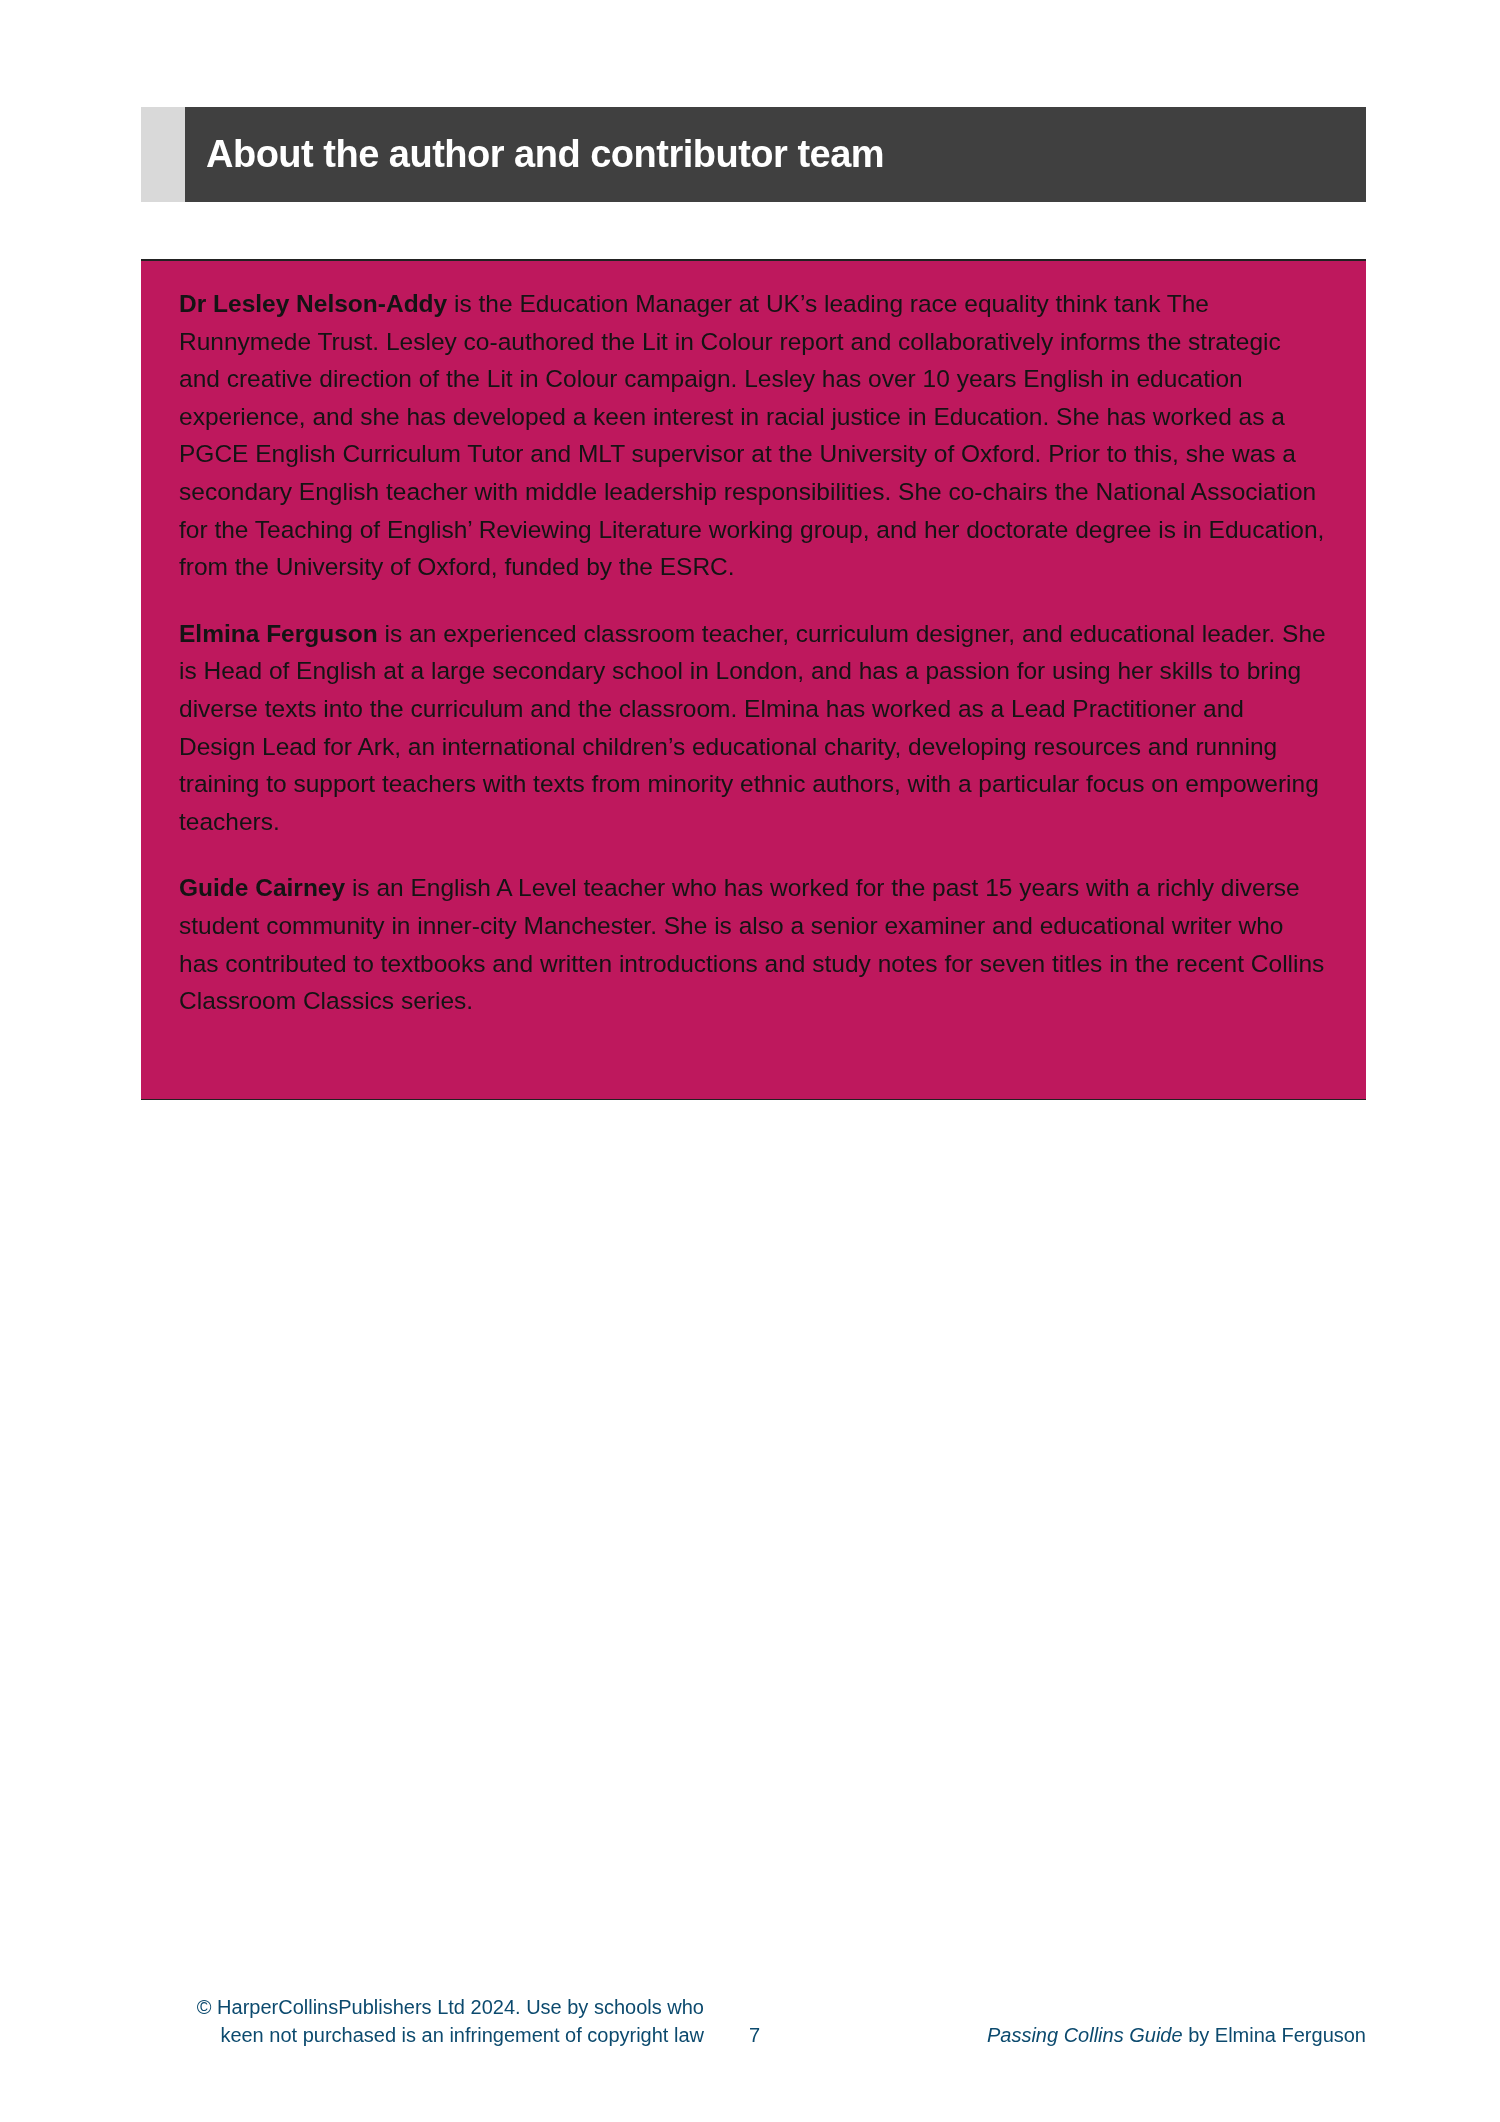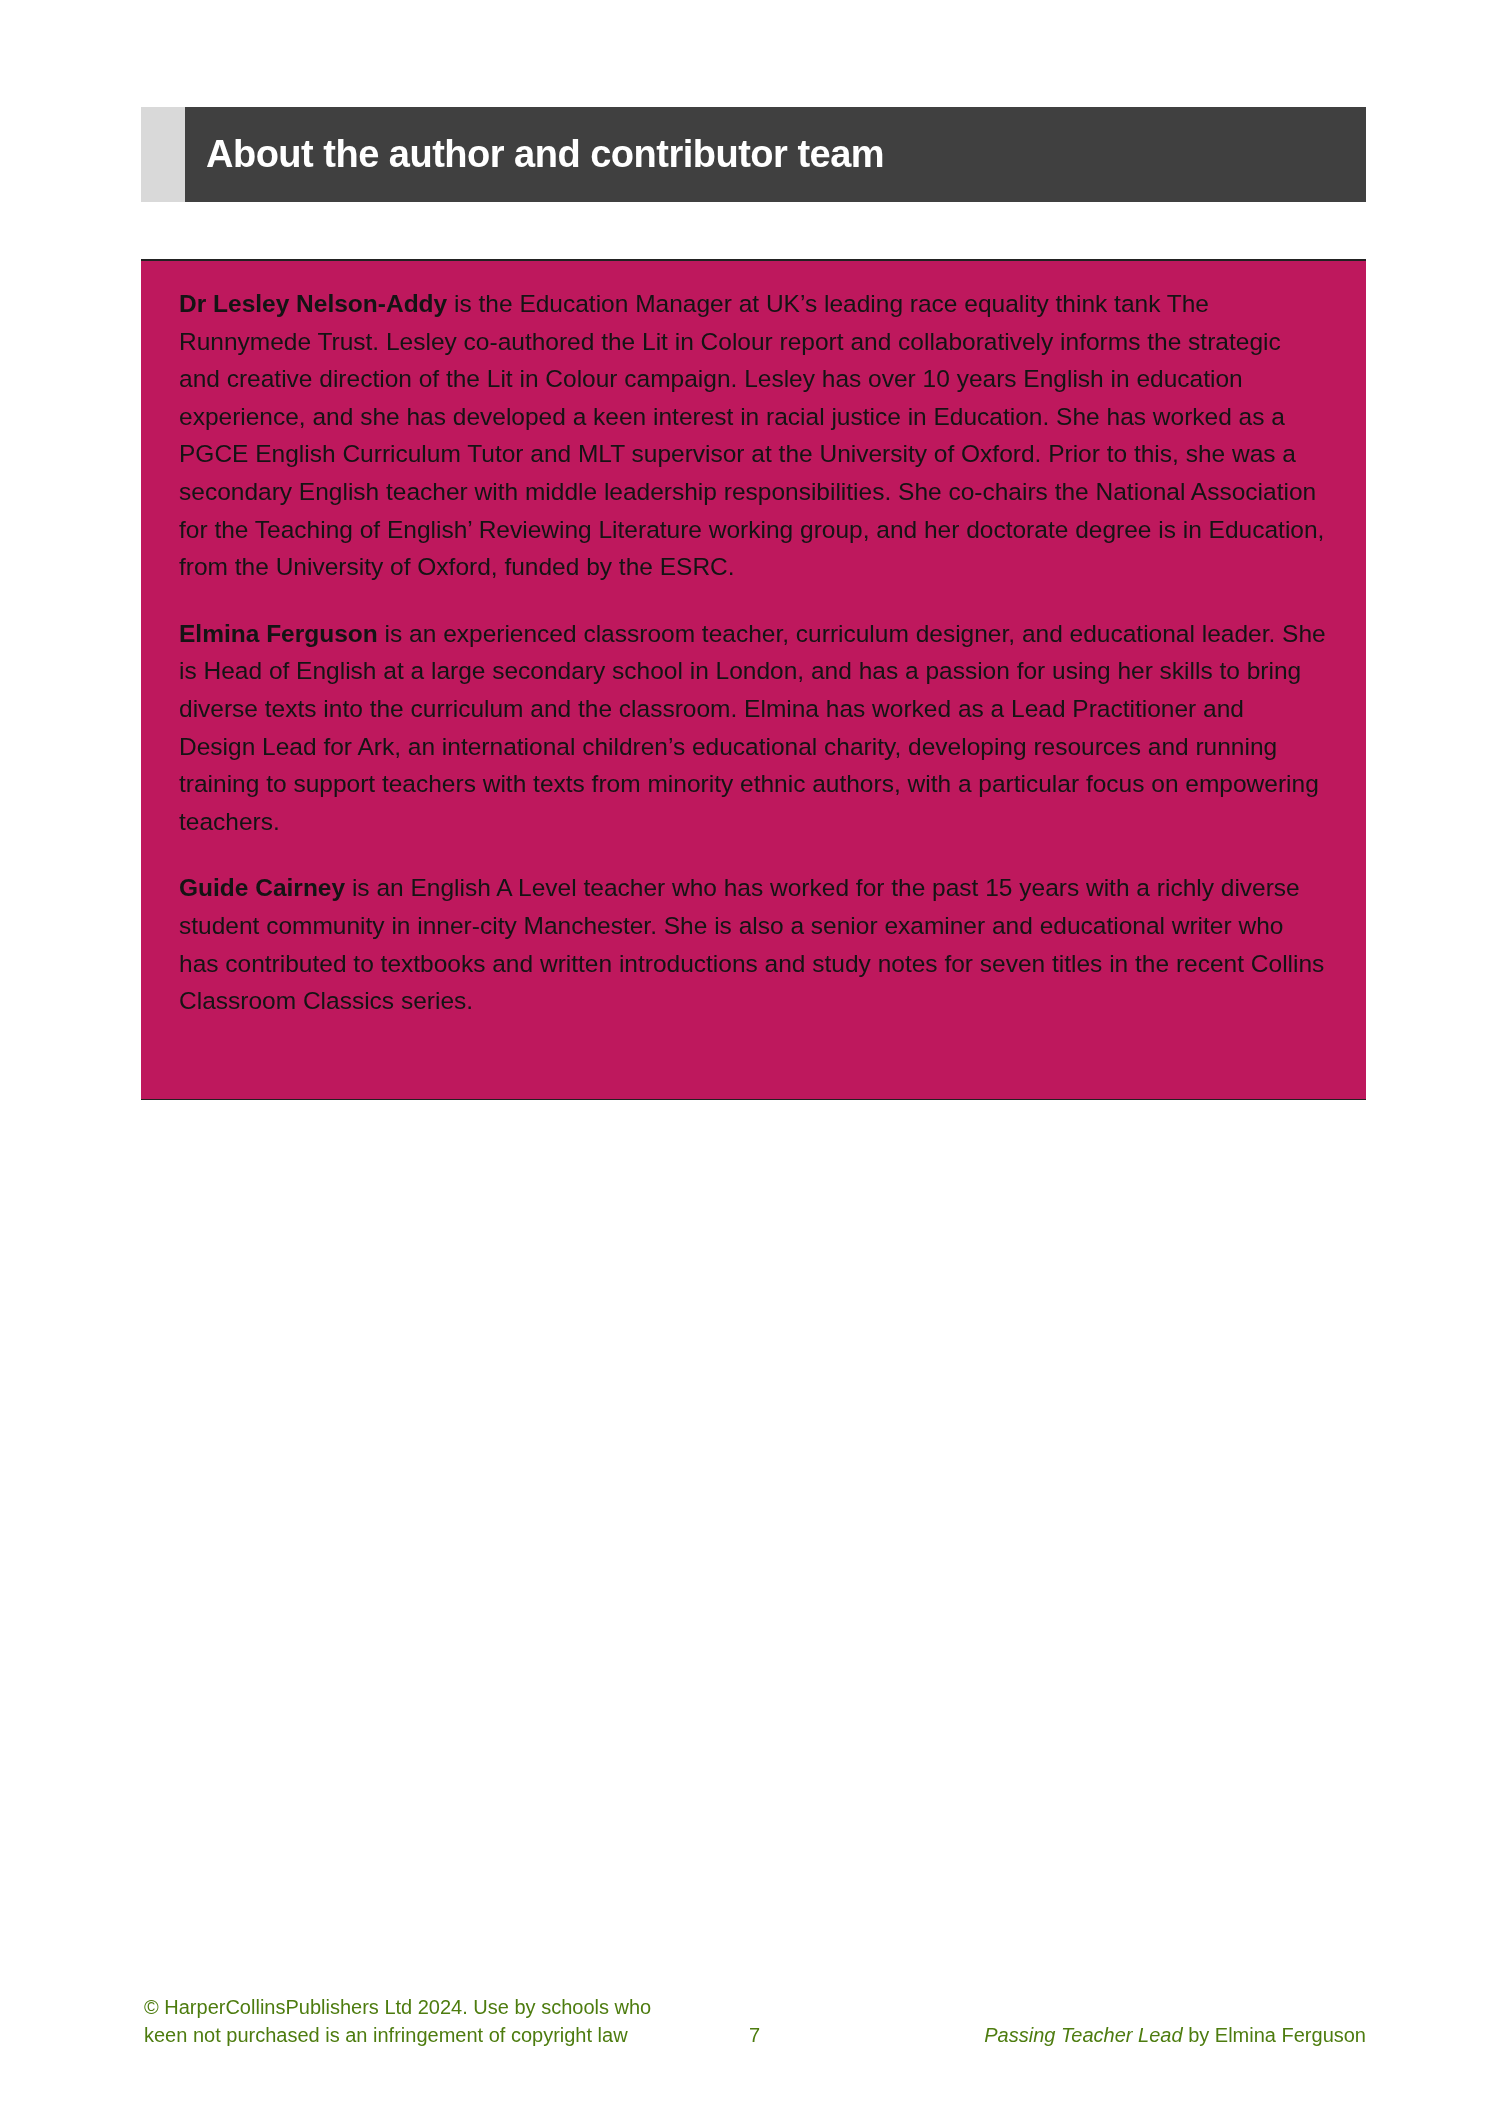--- a/index.html
+++ b/index.html
@@ -67,22 +67,23 @@
     .bio .name {
       font-weight: bold;
     }
     .footer {
       position: absolute;
       left: 144px;
       top: 1993px;
       width: 1222px;
       height: 60px;
       font-size: 20px;
-      color: #4d7c0f;
+      color: #0c4a6e;
       font-family: "Liberation Sans", sans-serif;
+      text-align: right;
     }
     .footer-copyright {
       position: absolute;
       left: 0;
       top: 0;
       width: 560px;
       line-height: 28px;
     }
     .footer-page {
       position: absolute;
@@ -116,14 +117,14 @@
   <p class="bio"><span class="name">Elmina Ferguson</span><span> is an experienced classroom teacher, curriculum designer, and educational leader. She is Head of English at a large secondary school in London, and has a passion for using her skills to bring diverse texts into the curriculum and the classroom. Elmina has worked as a Lead Practitioner and Design Lead for Ark, an international children’s educational charity, developing resources and running training to support teachers with texts from minority ethnic authors, with a particular focus on empowering teachers.</span></p>
   <p class="bio"><span class="name">Guide Cairney</span><span> is an English A Level teacher who has worked for the past 15 years with a richly diverse student community in inner-city Manchester. She is also a senior examiner and educational writer who has contributed to textbooks and written introductions and study notes for seven titles in the recent Collins Classroom Classics series.</span></p>
 </div>
 
 <div class="footer">
   <div class="footer-copyright">
     <div>© HarperCollinsPublishers Ltd 2024. Use by schools who</div>
     <div>keen not purchased is an infringement of copyright law</div>
   </div>
   <div class="footer-page">7</div>
-  <div class="footer-credit"><span class="book-title">Passing Teacher Lead</span><span> by Elmina Ferguson</span></div>
+  <div class="footer-credit"><span class="book-title">Passing Collins Guide</span><span> by Elmina Ferguson</span></div>
 </div>
 
 </body></html>

